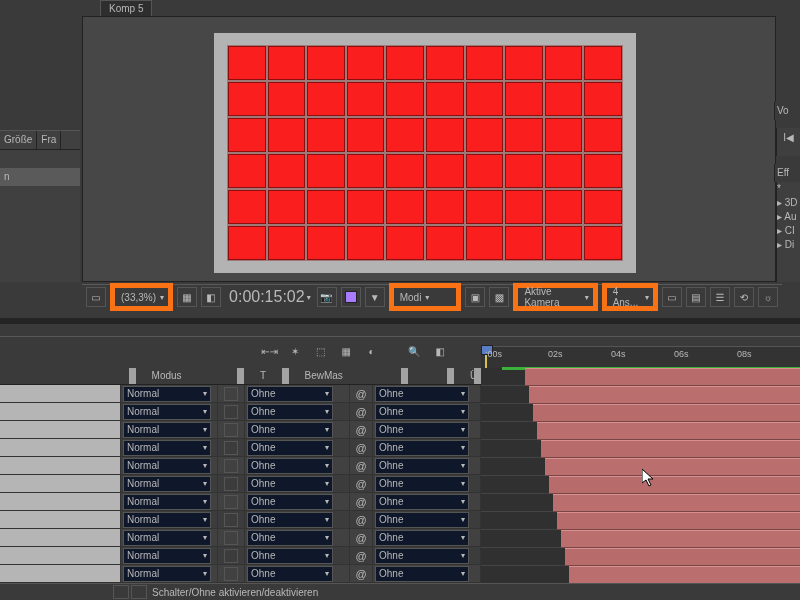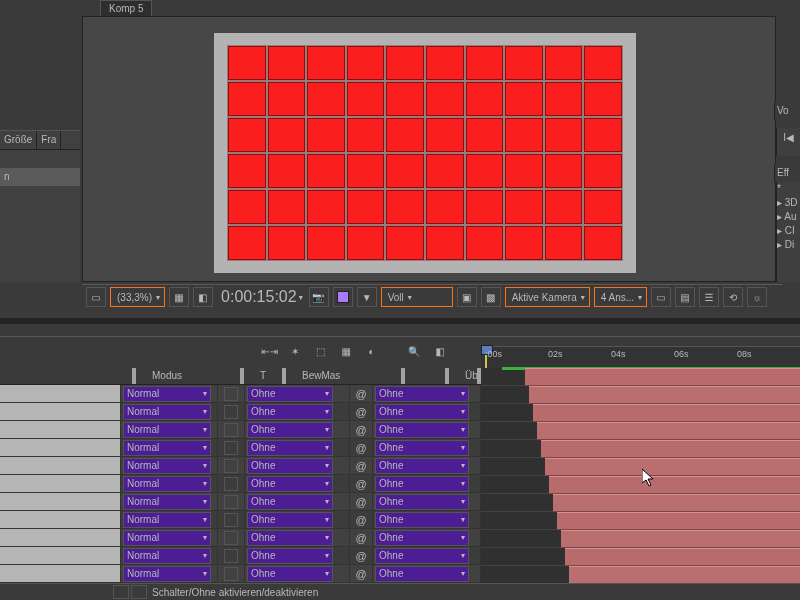--- a/index.html
+++ b/index.html
@@ -82,24 +82,23 @@
   background: #3a3a3a;
   border: 1px solid #555;
   cursor: pointer;
 }
 .dd {
   display: flex;
   align-items: center;
   height: 18px;
   padding: 0 4px 0 6px;
   background: #3a3a3a;
-  border: 1px solid #f97316;
+  border: 5px solid #f97316;
   cursor: pointer;
   font-size: 10px;
-  text-align: center;
 }
 .dd::after {
   content: "▾";
   margin-left: 4px;
   font-size: 8px;
 }
 .dd-lite::after {
   content: "▾";
   margin-left: 2px;
   font-size: 8px;
@@ -237,21 +236,21 @@
   height: 218px;
   background: #3f3f3f;
 }
 .layerheader {
   display: flex;
   height: 16px;
   background: #3a3a3a;
   border-bottom: 1px solid #222;
 }
 .layerheader > div {
-  border-right: 4px solid #a3a3a3;
+  border-right: 7px solid #a3a3a3;
   line-height: 16px;
   padding: 0 4px;
   overflow: hidden;
   margin-left: 12px;
 }
 .layerrows { }
 .layerrow {
   display: flex;
   height: 17px;
   border-bottom: 1px solid #333;
@@ -259,21 +258,21 @@
 }
 .layerrow > div { border-right: 1px solid #333; height: 17px; display: flex; align-items: center; }
 .layerrow:nth-child(odd) { background: #414141; }
 .layerrow:nth-child(even) { background: #3c3c3c; }
 .col-left { width: 120px; background: #b5b5b5; border-right: 1px solid #333; }
 .modus-dd, .ohne-dd {
   display: flex;
   align-items: center;
   height: 14px;
   padding: 0 3px;
-  background: #4c1d95;
+  background: #0f172a;
   border: 1px solid #555;
   font-size: 10px;
   cursor: pointer;
 }
 .modus-dd::after, .ohne-dd::after { content: "▾"; margin-left: auto; font-size: 8px; }
 .t-box { width: 12px; height: 12px; border: 1px solid #555; }
 .parent-at { font-size: 11px; }
 
 .track-area {
   position: absolute;
@@ -429,21 +428,21 @@
   <div class="btn">▭</div>
   <div class="dd">(33,3%)</div>
   <div class="btn">▦</div>
   <div class="btn">◧</div>
   <div class="dd-lite">0:00:15:02</div>
   <div class="btn">📷</div>
   <div class="btn">
       <div class="user-color"></div>
     </div>
   <div class="btn">▼</div>
-  <div class="dd" style="width:60px">Voll</div>
+  <div class="dd" style="width:60px">Modi</div>
   <div class="btn">▣</div>
   <div class="btn">▩</div>
   <div class="dd">Aktive Kamera</div>
   <div class="dd">4 Ans...</div>
   <div class="btn">▭</div>
   <div class="btn">▤</div>
   <div class="btn">☰</div>
   <div class="btn">⟲</div>
   <div class="btn">☼</div>
 </div>

